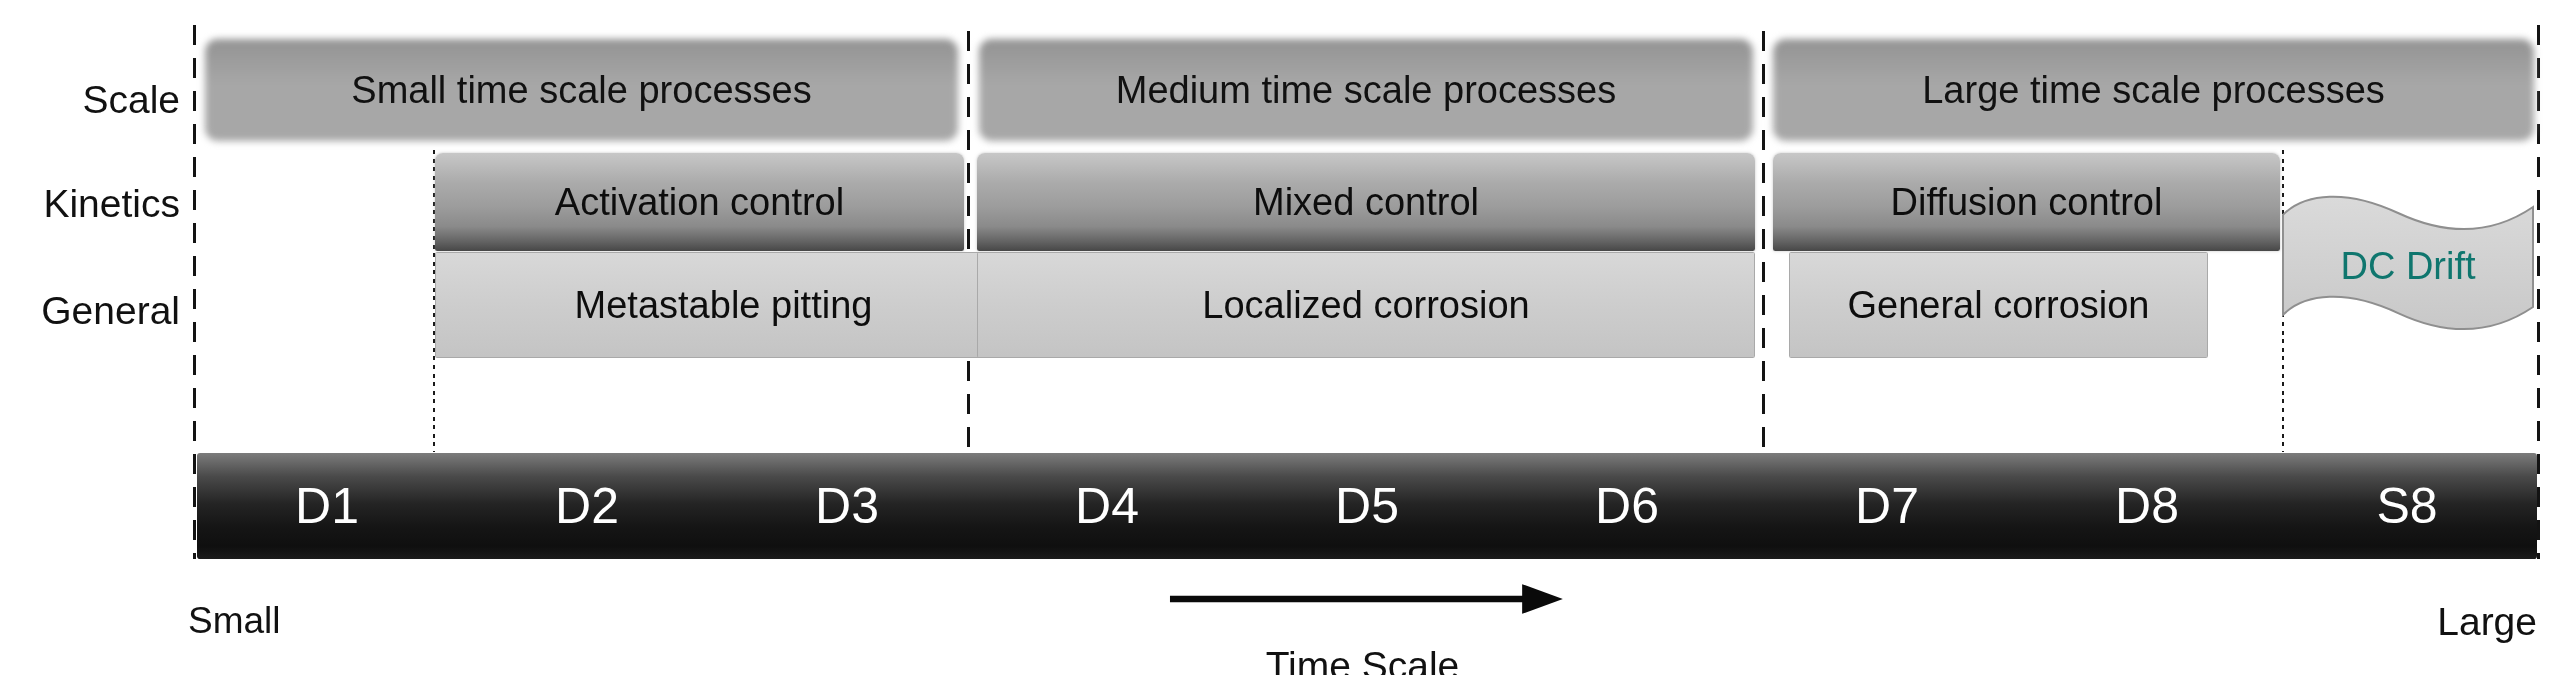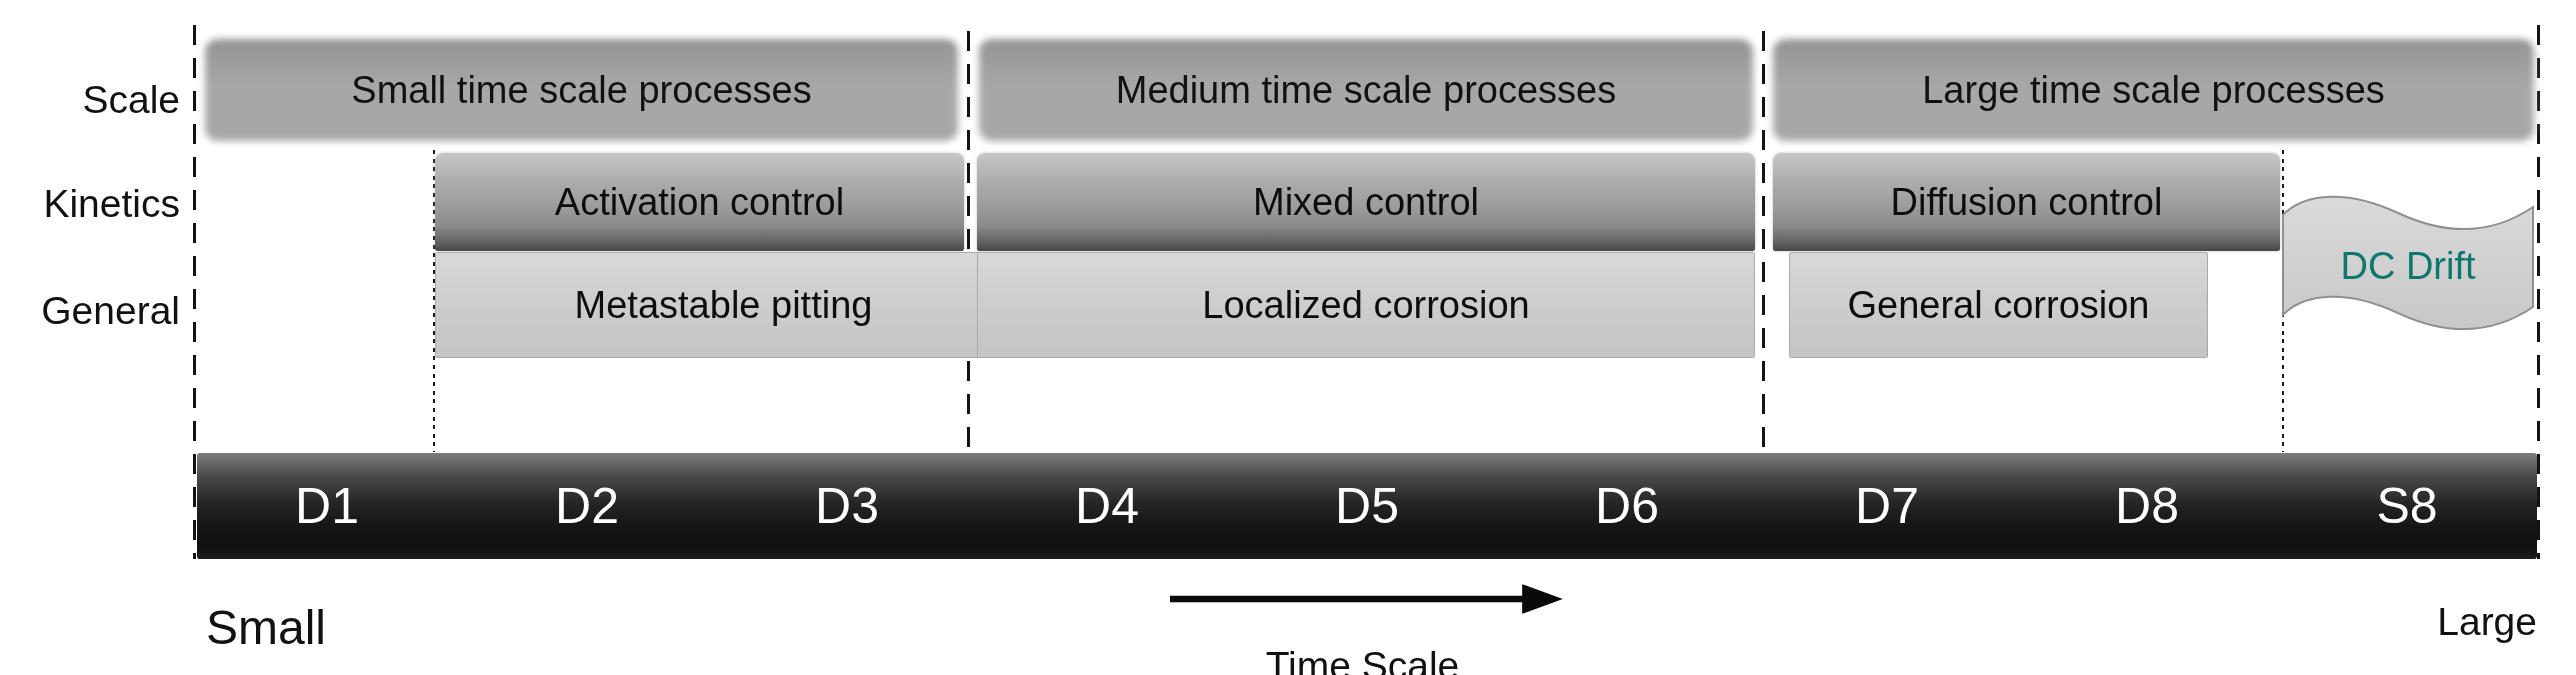--- a/index.html
+++ b/index.html
@@ -65,21 +65,21 @@
     color:#ffffff;font-size:50px;
   }
   
   .wave-svg{position:absolute;left:2272px;top:182px;}
   .wave-label{
     position:absolute;left:2272px;top:182px;width:272px;height:168px;
     display:flex;align-items:center;justify-content:center;
     font-size:38px;color:#0f766e;
   }
   
-  .axis-small{position:absolute;left:206px;top:600px;font-size:48px;}
+  .axis-small{position:absolute;left:188px;top:600px;font-size:37px;}
   .axis-large{position:absolute;left:2380px;top:600px;width:157px;text-align:right;font-size:39px;}
   .arrow-svg{position:absolute;left:1159px;top:581px;}
   .axis-arrow-label{
     position:absolute;left:1159px;top:604px;width:407px;
     text-align:center;font-size:39px;margin-top:40px;
   }
 </style>
 </head>
 <body>
 

